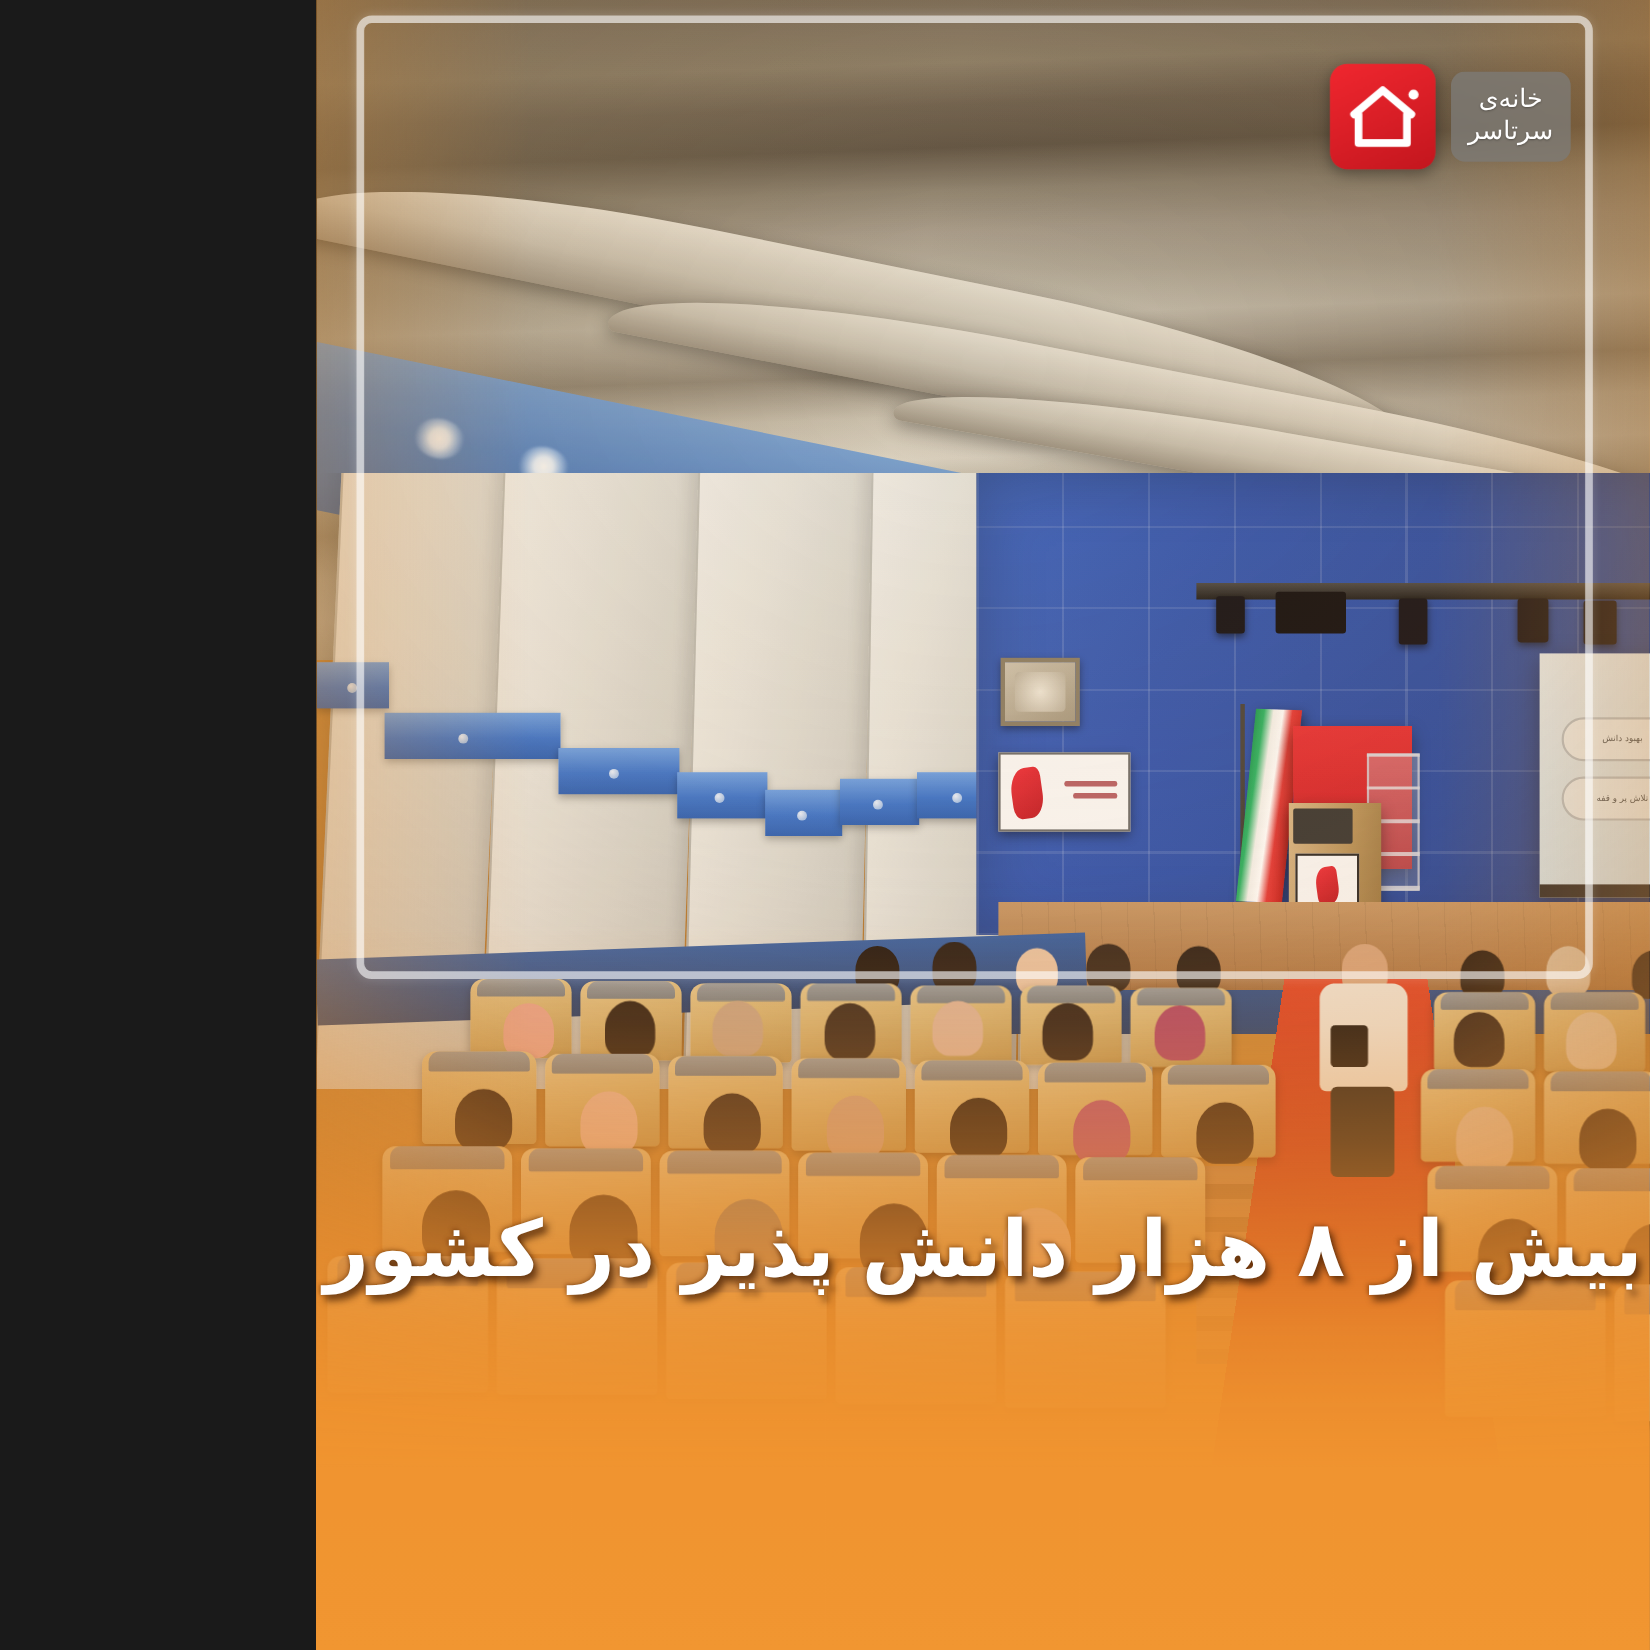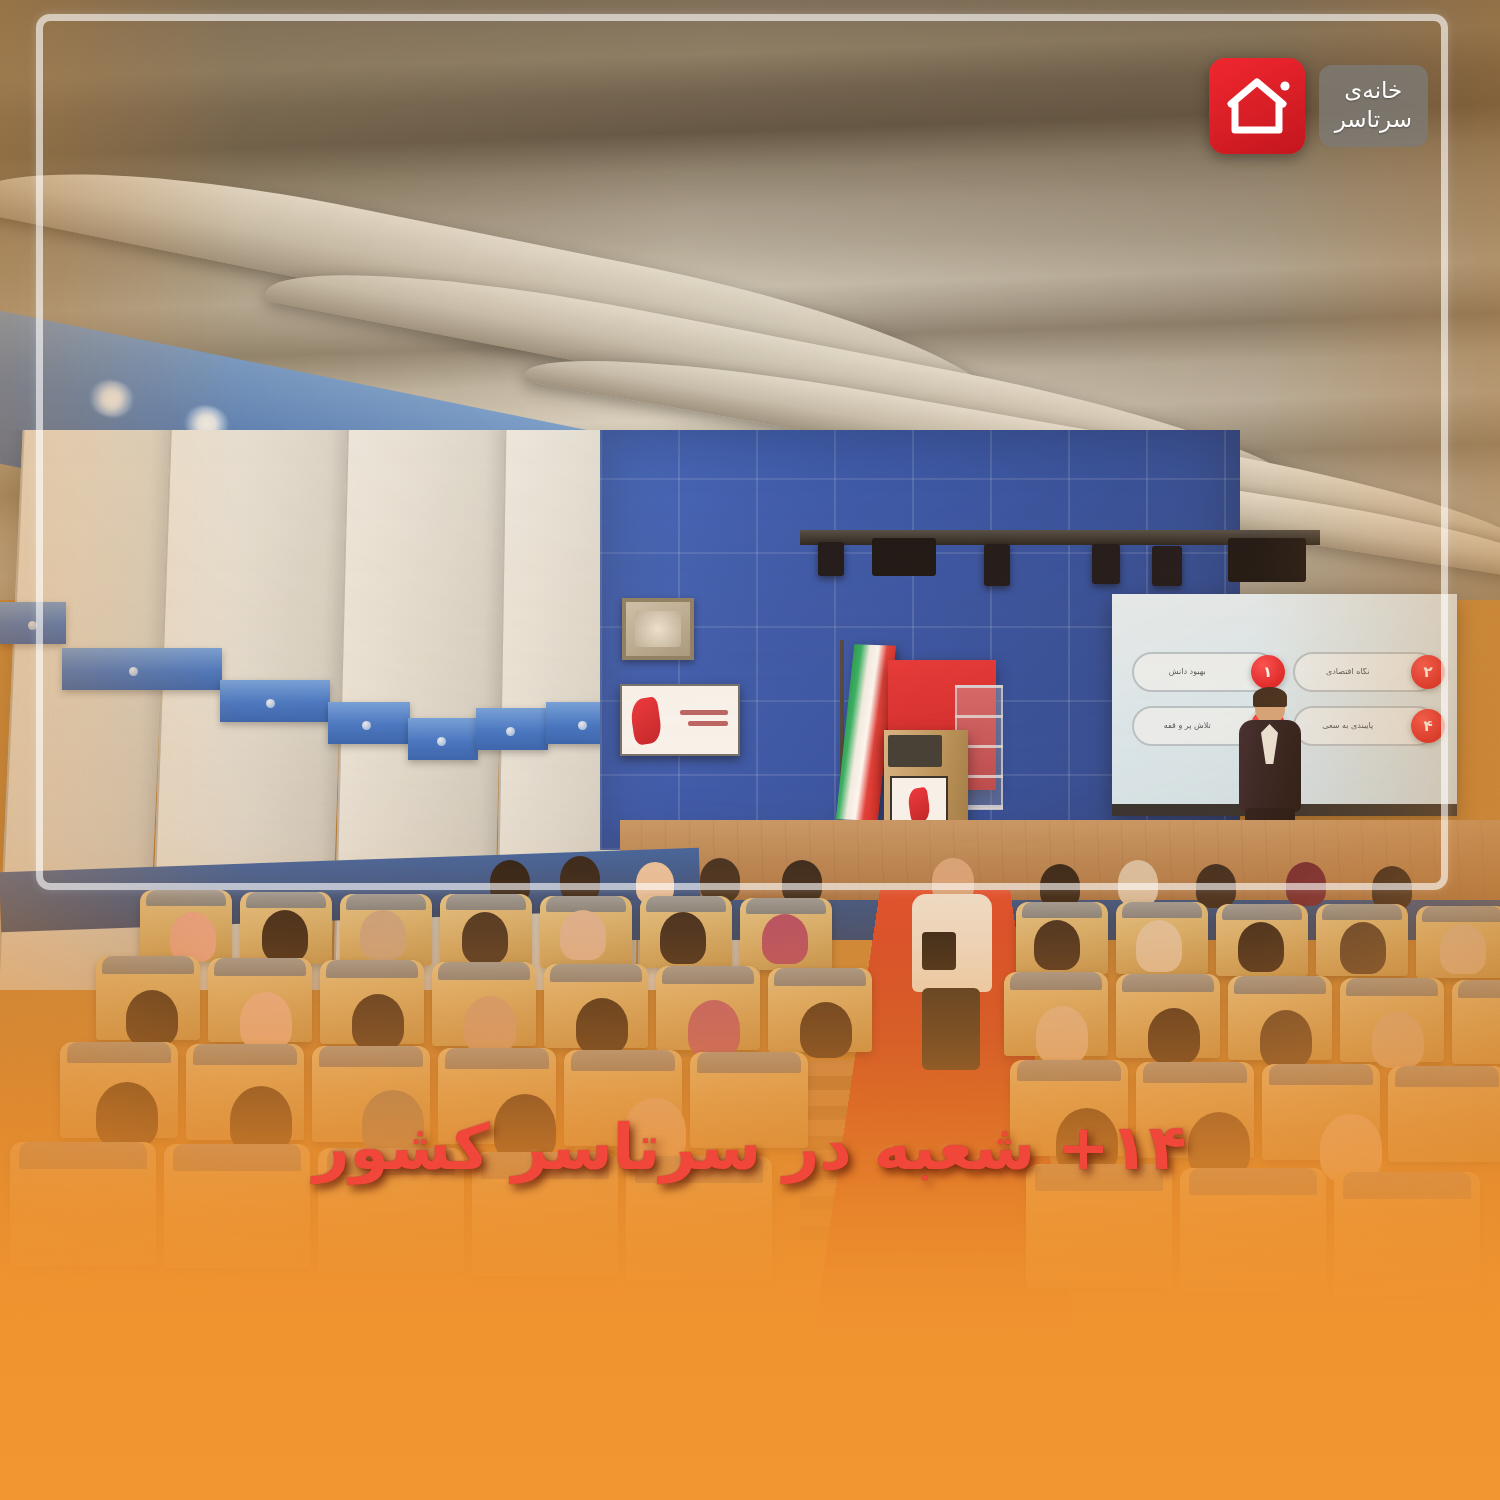--- a/index.html
+++ b/index.html
@@ -1,21 +1,21 @@
 <!DOCTYPE html>
 <html lang="fa" dir="rtl"><head>
 <meta charset="utf-8">
 <title>khanehesabdari</title>
 <style>
   html,body{margin:0;padding:0;background:#1a1a1a;}
   *{box-sizing:border-box;}
 
   .poster{
     position:relative;
-    width:1500px;height:1500px;
+    width:1212px;height:1500px;
     overflow:hidden;
     font-family:"DejaVu Sans","Liberation Sans",sans-serif;
     background:#c98a3e;
     user-select:none;
     padding-left:16px;
   }
 
   
   .photo{position:absolute;inset:0;overflow:hidden;}
 
@@ -561,17 +561,17 @@
     <div class="logo-mark">
       <svg viewBox="0 0 96 96" aria-hidden="true">
         <path d="M22 46 L48 24 L74 46" fill="none" stroke="#ffffff" stroke-width="7" stroke-linecap="round" stroke-linejoin="round"></path>
         <path d="M26 46 L26 72 L70 72 L70 46" fill="none" stroke="#ffffff" stroke-width="7" stroke-linecap="round" stroke-linejoin="round"></path>
         <circle cx="76" cy="28" r="4.6" fill="#ffffff"></circle>
       </svg>
     </div>
   </div>
 
   <div class="headlines">
-    <div class="hl2">۱۴+ شعبه در سرتاسر کشور</div>
+    <div class="hl1">بیش از ۸ هزار دانش پذیر در کشور</div>
   </div>
 
 
 </div>
 
 </body></html>

